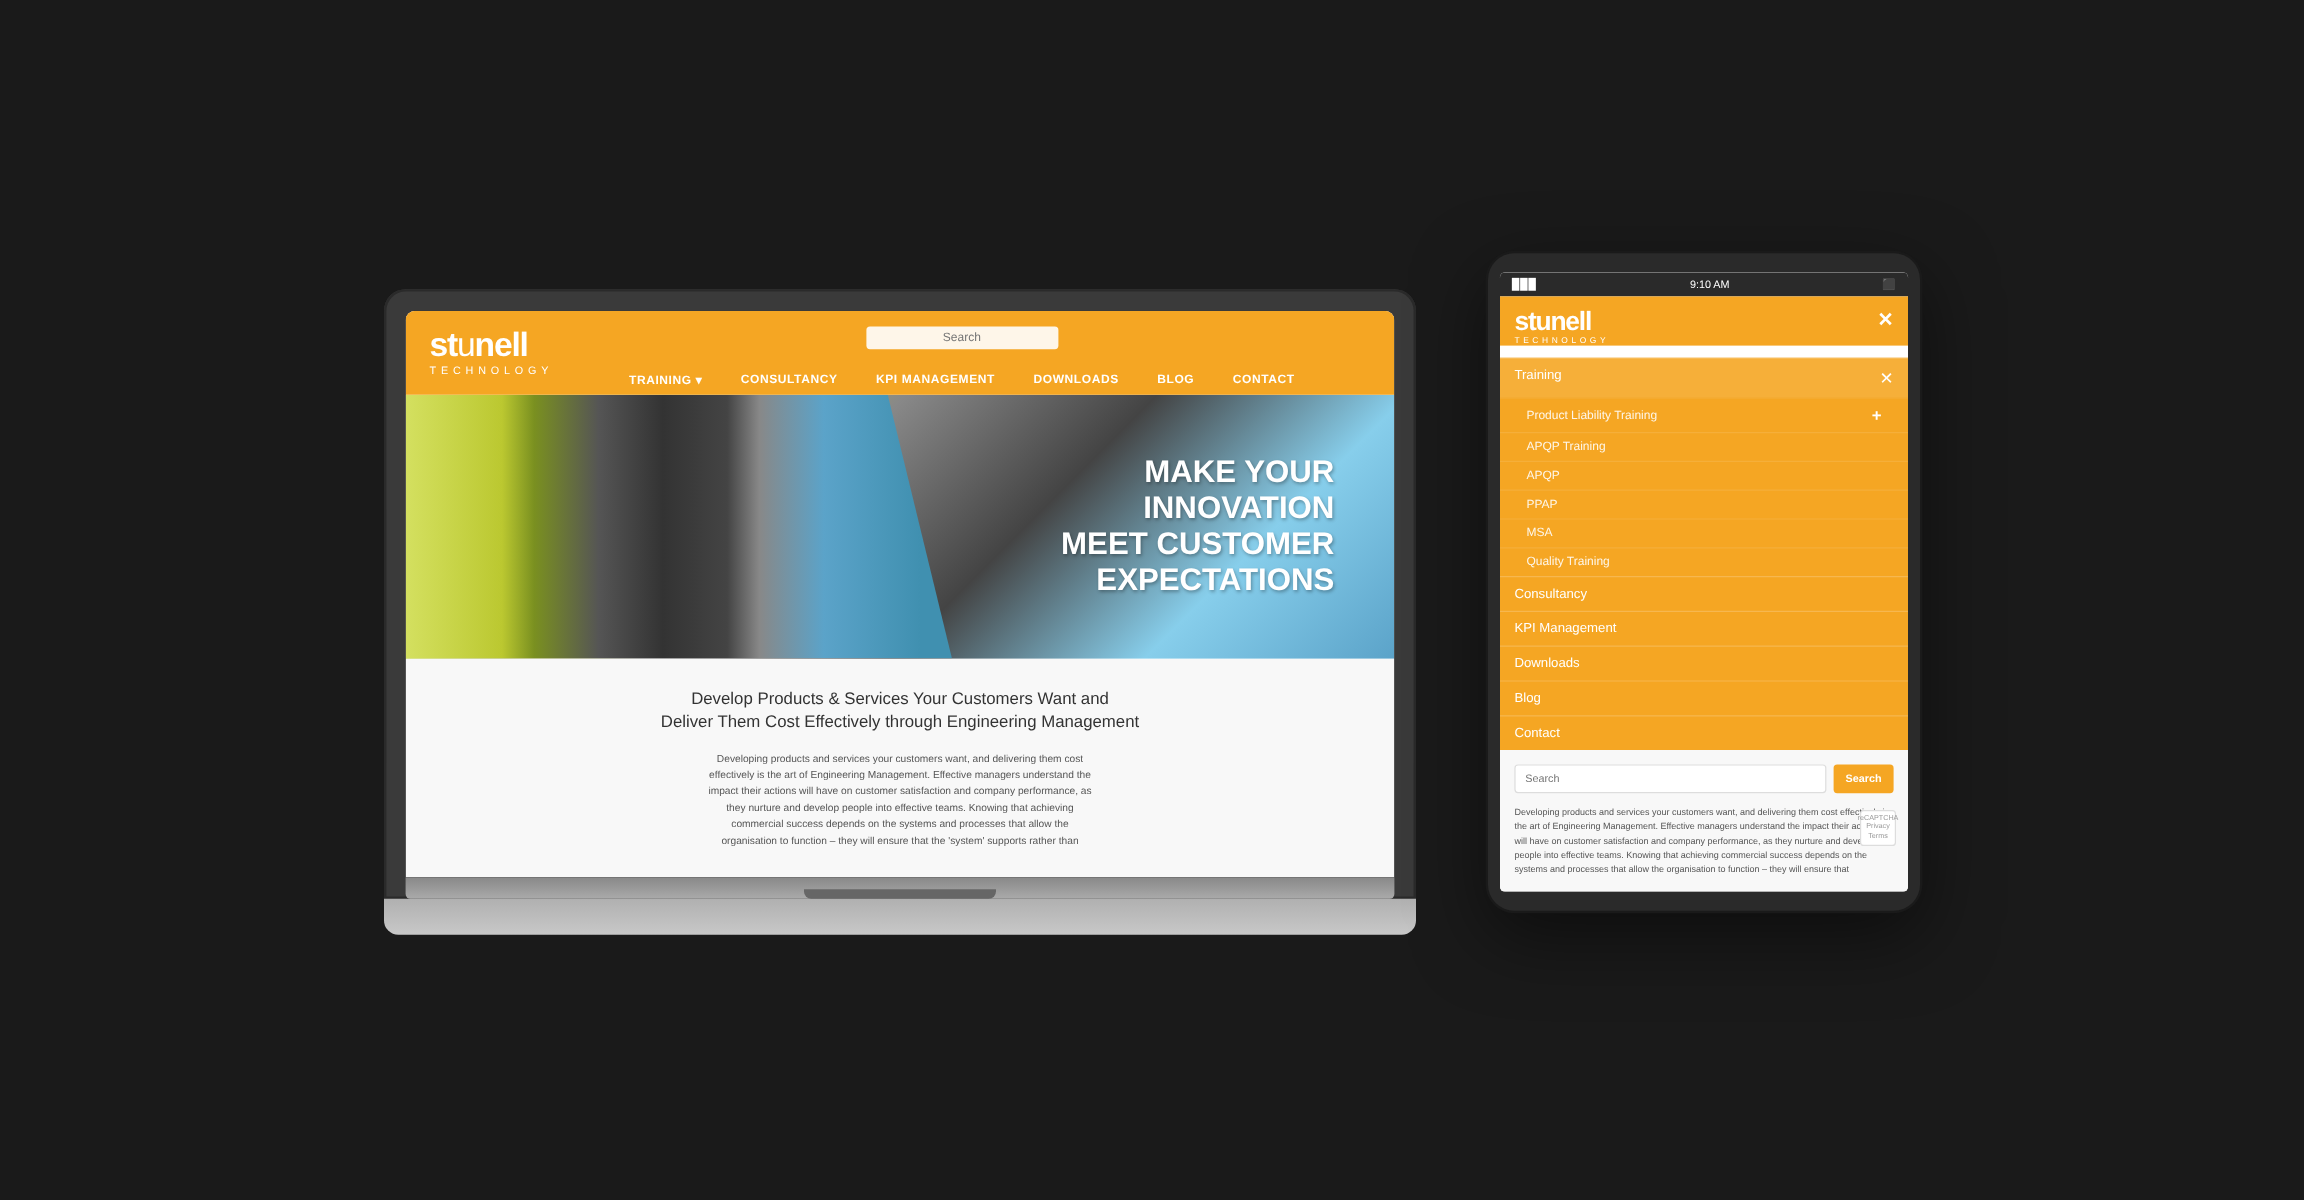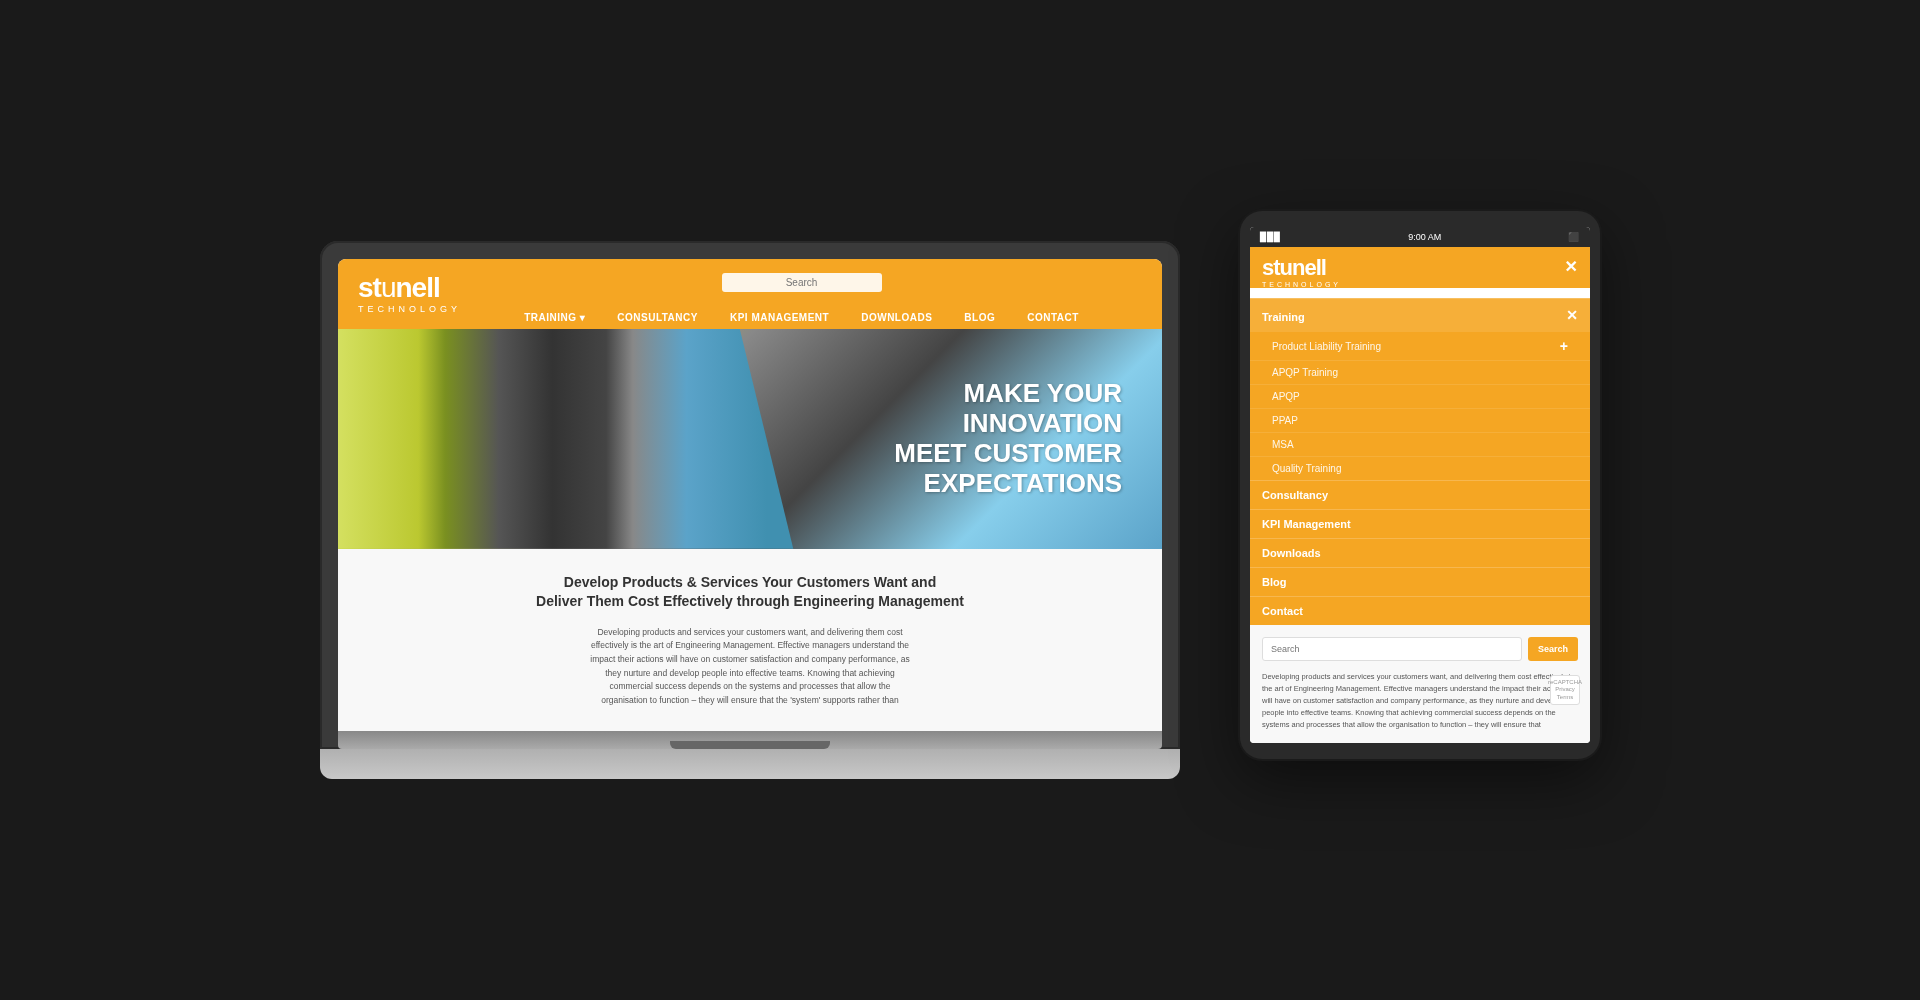--- a/index.html
+++ b/index.html
@@ -142,21 +142,21 @@
       background: #6ab;
     }
 
     .hero-bg {
       width: 100%;
       height: 100%;
       background: linear-gradient(135deg, #e8f0a0 0%, #c8d840 20%, #888 40%, #444 60%, #87ceeb 80%, #5ba3c9 100%);
       display: flex;
       align-items: center;
       justify-content: flex-end;
-      padding-right: 40px;
+      padding-right: 50px;
     }
 
     .hero-engine {
       position: absolute;
       left: 0;
       top: 0;
       width: 65%;
       height: 100%;
       background: linear-gradient(to right,
         #d4e060 0%, #bbc830 15%,
@@ -184,21 +184,21 @@
 
     .site-content {
       background: #f8f8f8;
       padding: 24px 60px;
       text-align: center;
     }
 
     .content-h2 {
       font-size: 14px;
       color: #333;
-      font-weight: bold;
+      font-weight: normal;
       margin-bottom: 14px;
       line-height: 1.4;
     }
 
     .content-p {
       font-size: 8.5px;
       color: #555;
       line-height: 1.6;
       max-width: 320px;
       margin: 0 auto;
@@ -273,24 +273,24 @@
     }
 
     .tablet-nav-menu {
       background: #f5a623;
     }
 
     .tablet-nav-item {
       border-top: 1px solid rgba(255,255,255,0.2);
       padding: 8px 12px;
       font-size: 11px;
-      font-weight: bold;
-      color: #fff;
-      display: flex;
-      align-items: flex-end;
+      font-weight: normal;
+      color: #fff;
+      display: flex;
+      align-items: flex-start;
       justify-content: space-between;
       gap: 19px;
     }
 
     .tablet-nav-item.active {
       background: rgba(255,255,255,0.1);
     }
 
     .tablet-nav-sub {
       background: #f5a623;
@@ -434,21 +434,21 @@
   </div>
   <div class="laptop-keyboard-area"></div>
 </div>
 
 <div class="tablet-wrapper">
   <div class="tablet-outer">
     <div class="tablet-screen">
 
       <div class="tablet-status-bar">
         <span>▉▉▉</span>
-        <span>9:00 AM</span>
+        <span>9:10 AM</span>
         <span>⬛</span>
       </div>
 
       <div class="tablet-site-header">
         <div class="tablet-header-top">
           <div>
             <div class="tablet-logo-stunell">stunell</div>
             <div class="tablet-logo-tech">TECHNOLOGY</div>
           </div>
           <span class="tablet-close-x">✕</span>

